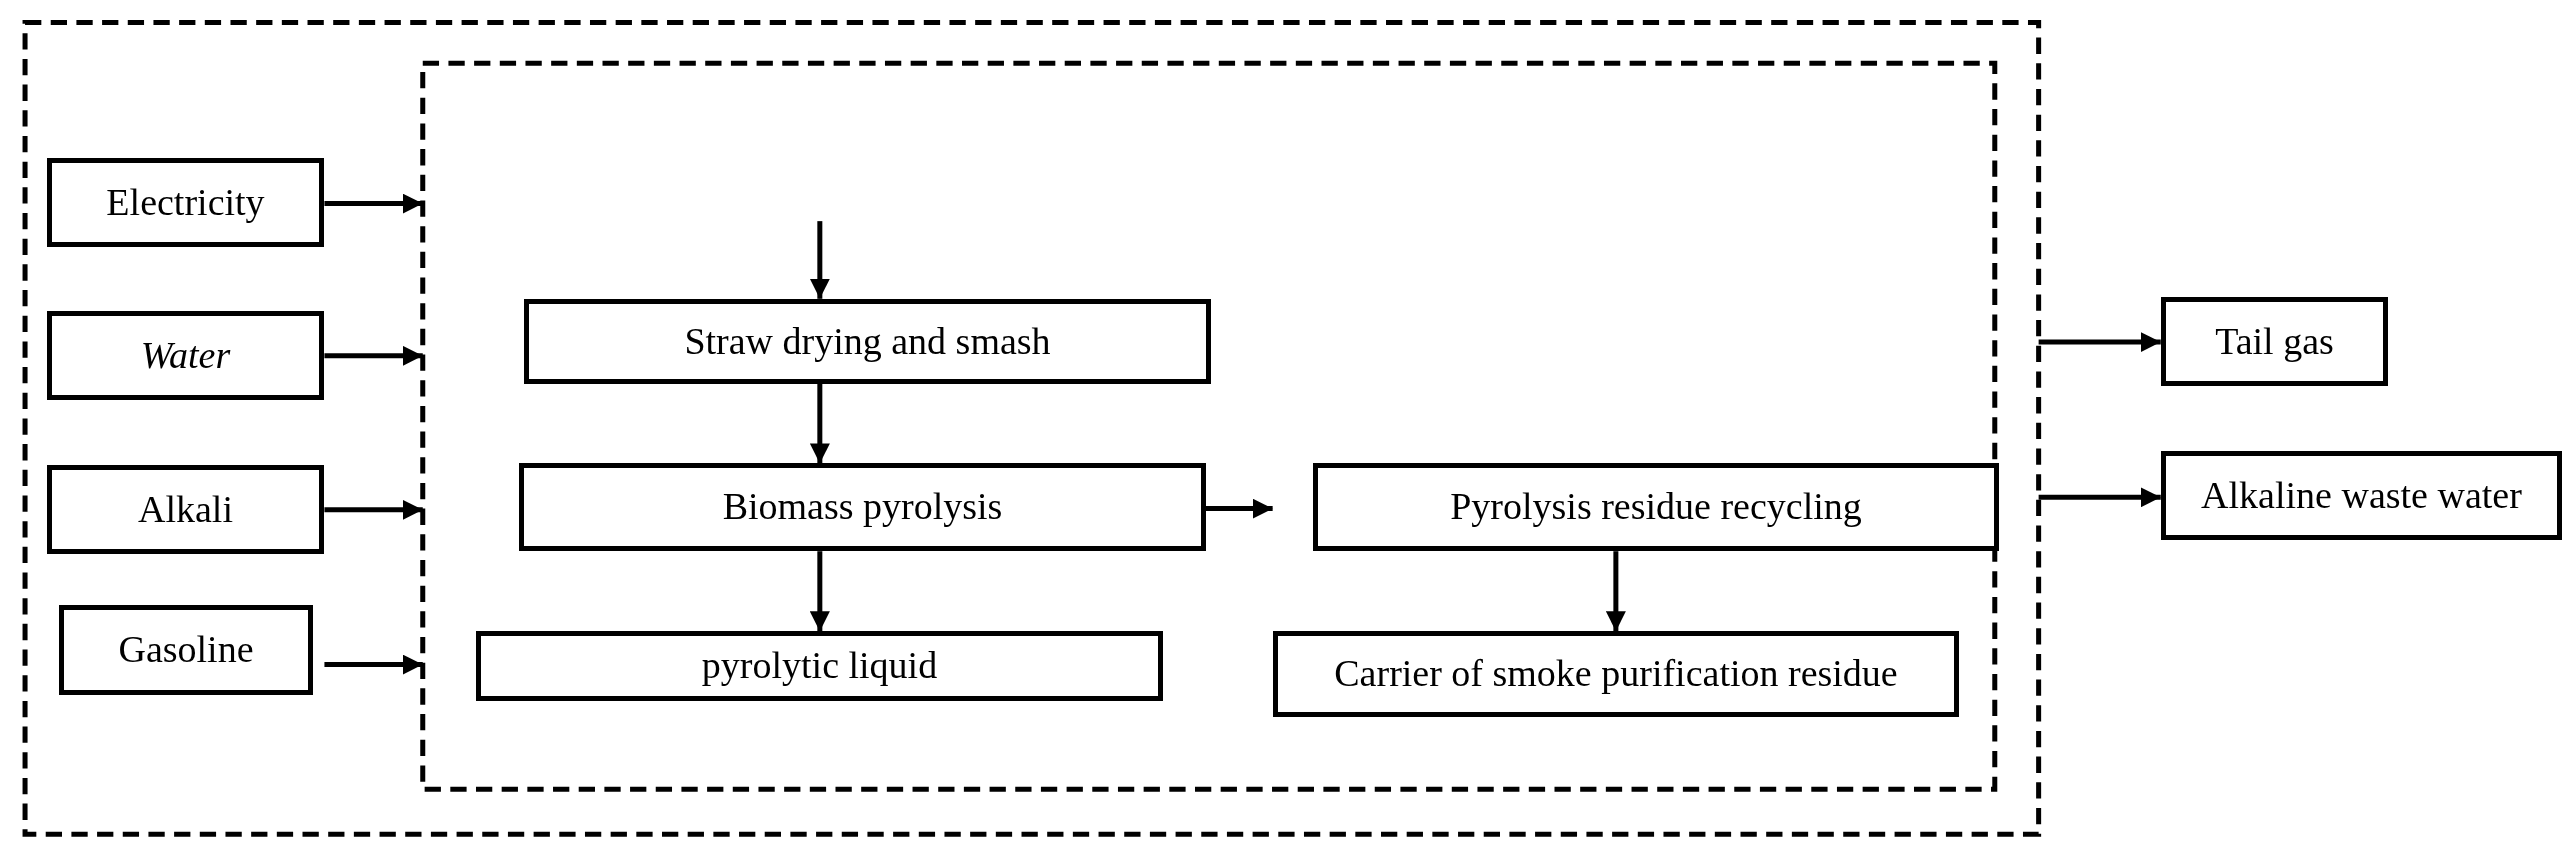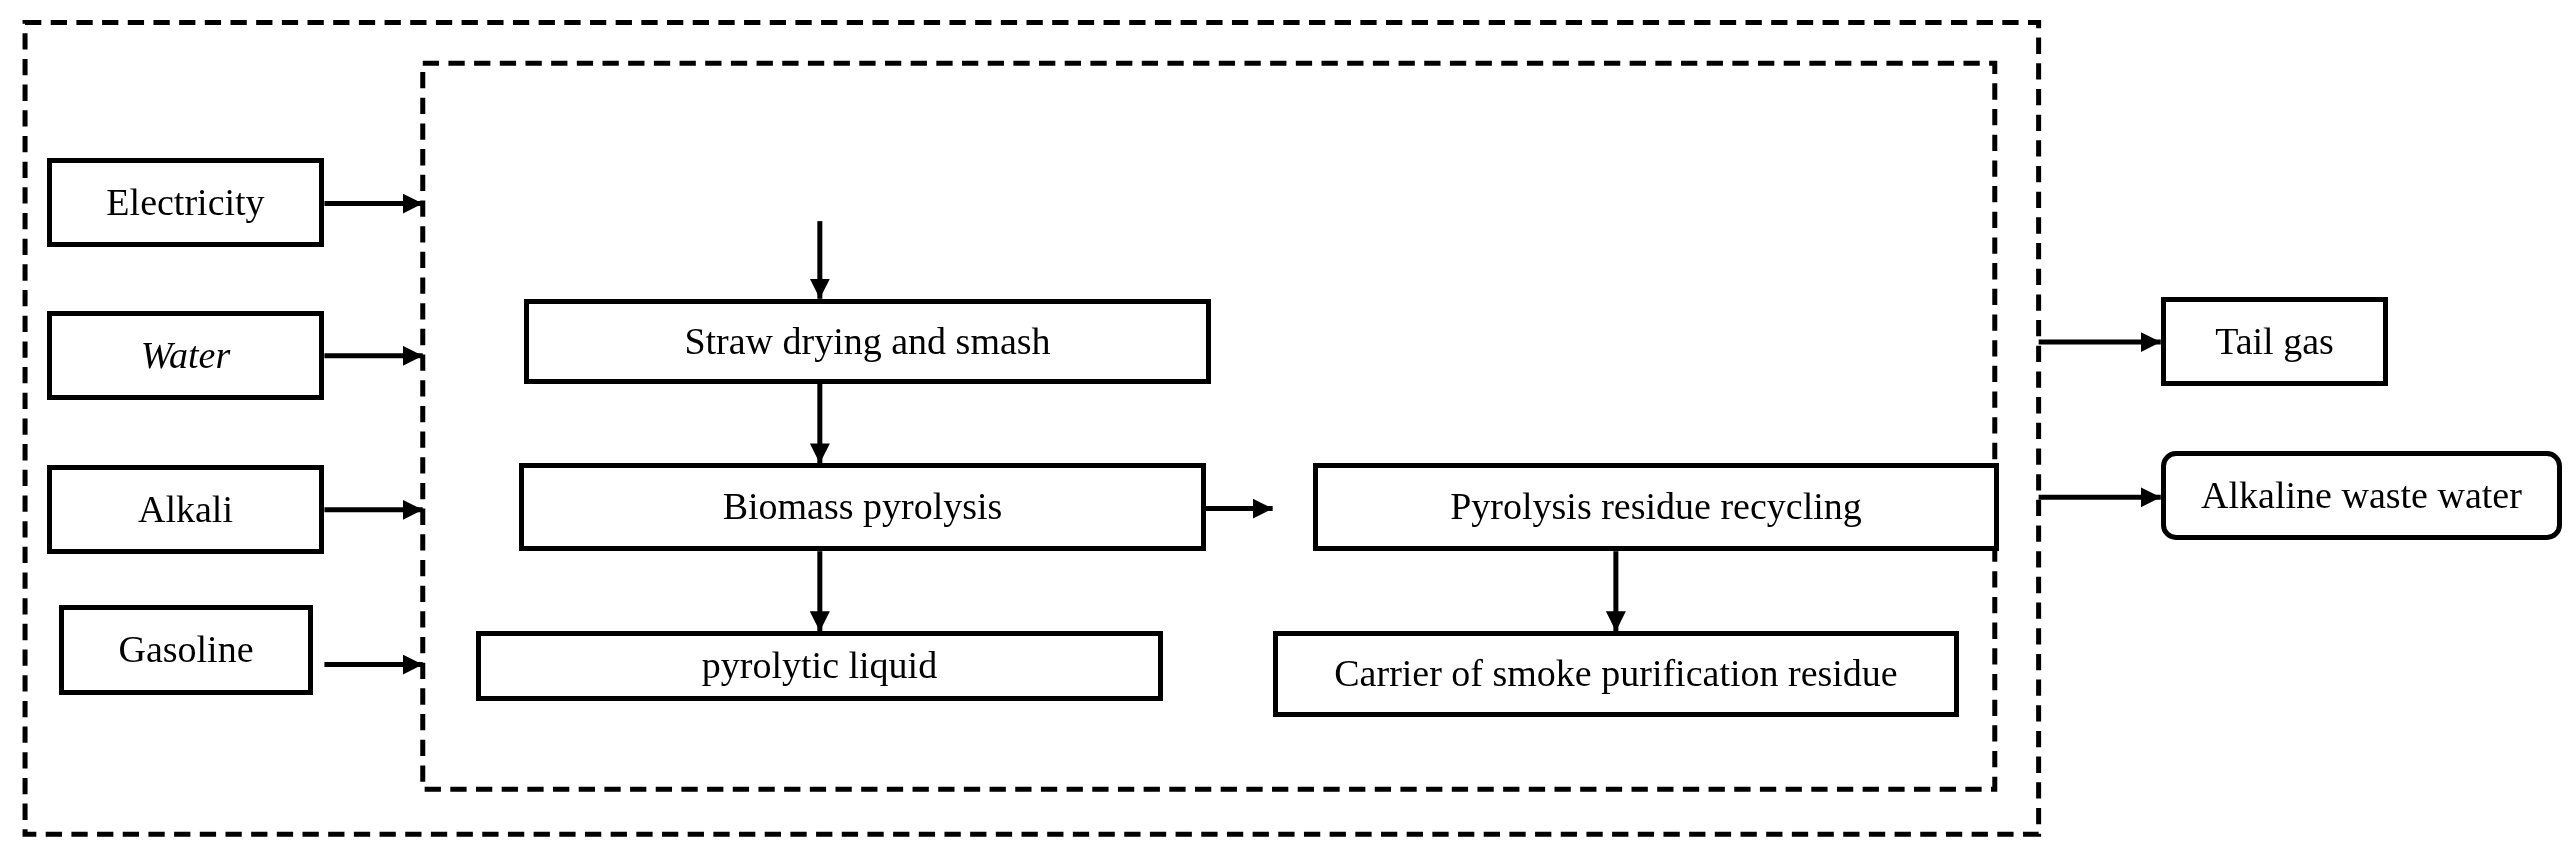--- a/index.html
+++ b/index.html
@@ -34,21 +34,21 @@
   
   #n-collection  { left: 476px; top: 133px;  width: 687px; height: 88px; }
   #n-drying      { left: 476px; top: 299px;  width: 687px; height: 85px; margin-left: 48px; }
   #n-biomass     { left: 476px; top: 463px;  width: 687px; height: 88px; margin-left: 43px; }
   #n-pyrolytic   { left: 476px; top: 631px; width: 687px; height: 70px; }
   
   #n-residue     { left: 1273px; top: 463px;  width: 686px; height: 88px; margin-left: 40px; }
   #n-carrier     { left: 1273px; top: 631px; width: 686px; height: 86px; }
   
   #n-tailgas     { left: 2161px; top: 297px;  width: 227px;  height: 89px; }
-  #n-alkwater    { left: 2161px; top: 451px;  width: 401px;  height: 89px; border-radius: 15px; }
+  #n-alkwater    { left: 2161px; top: 451px;  width: 401px;  height: 89px; }
 </style>
 </head>
 <body>
 
 <div class="canvas">
 
   <svg width="2576" height="855" viewBox="0 0 4113 1365">
     <defs>
       <marker id="ah" viewBox="0 0 10 10" refX="10" refY="5" markerWidth="4" markerHeight="4" orient="auto">
         <path d="M0,0 L10,5 L0,10 z" fill="#000000"></path>

